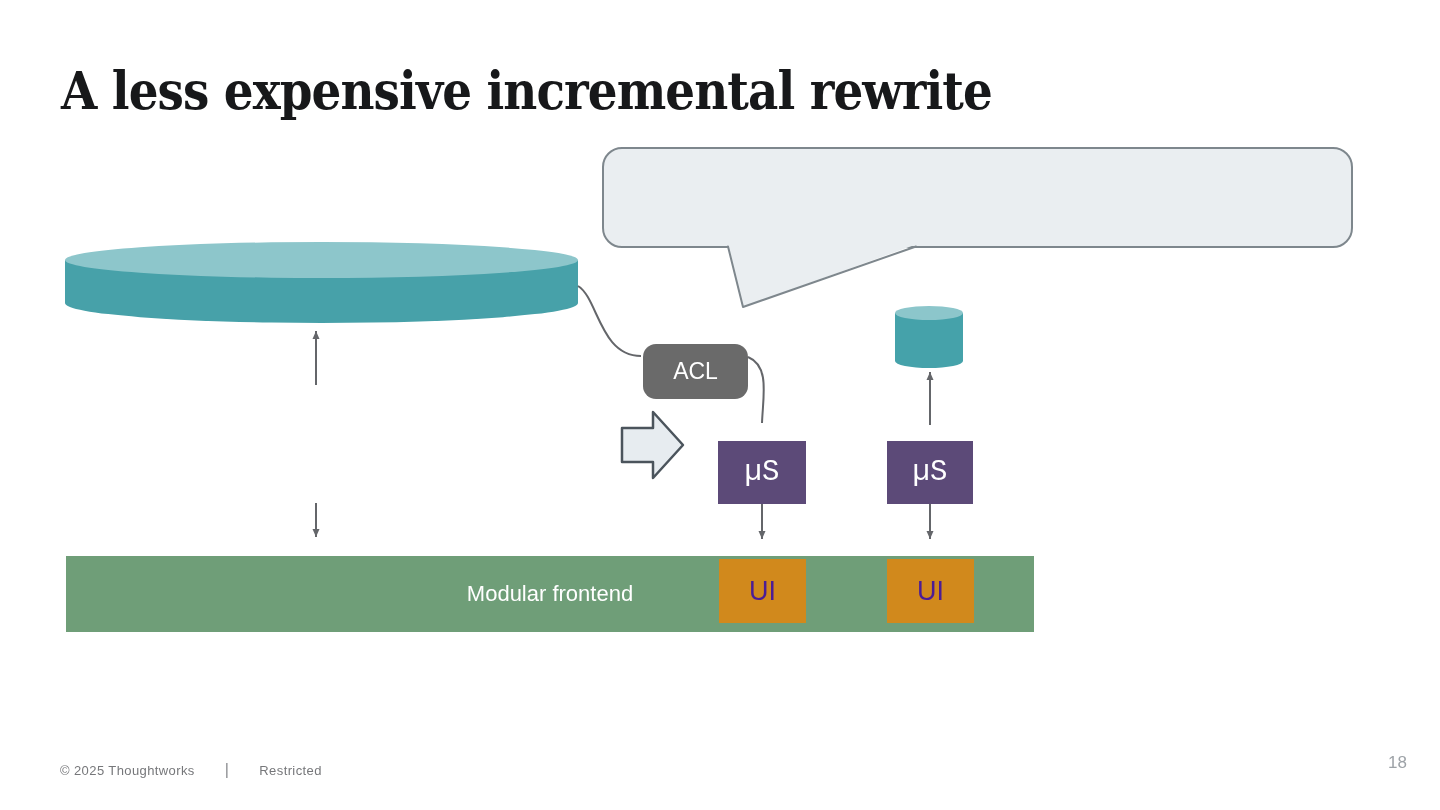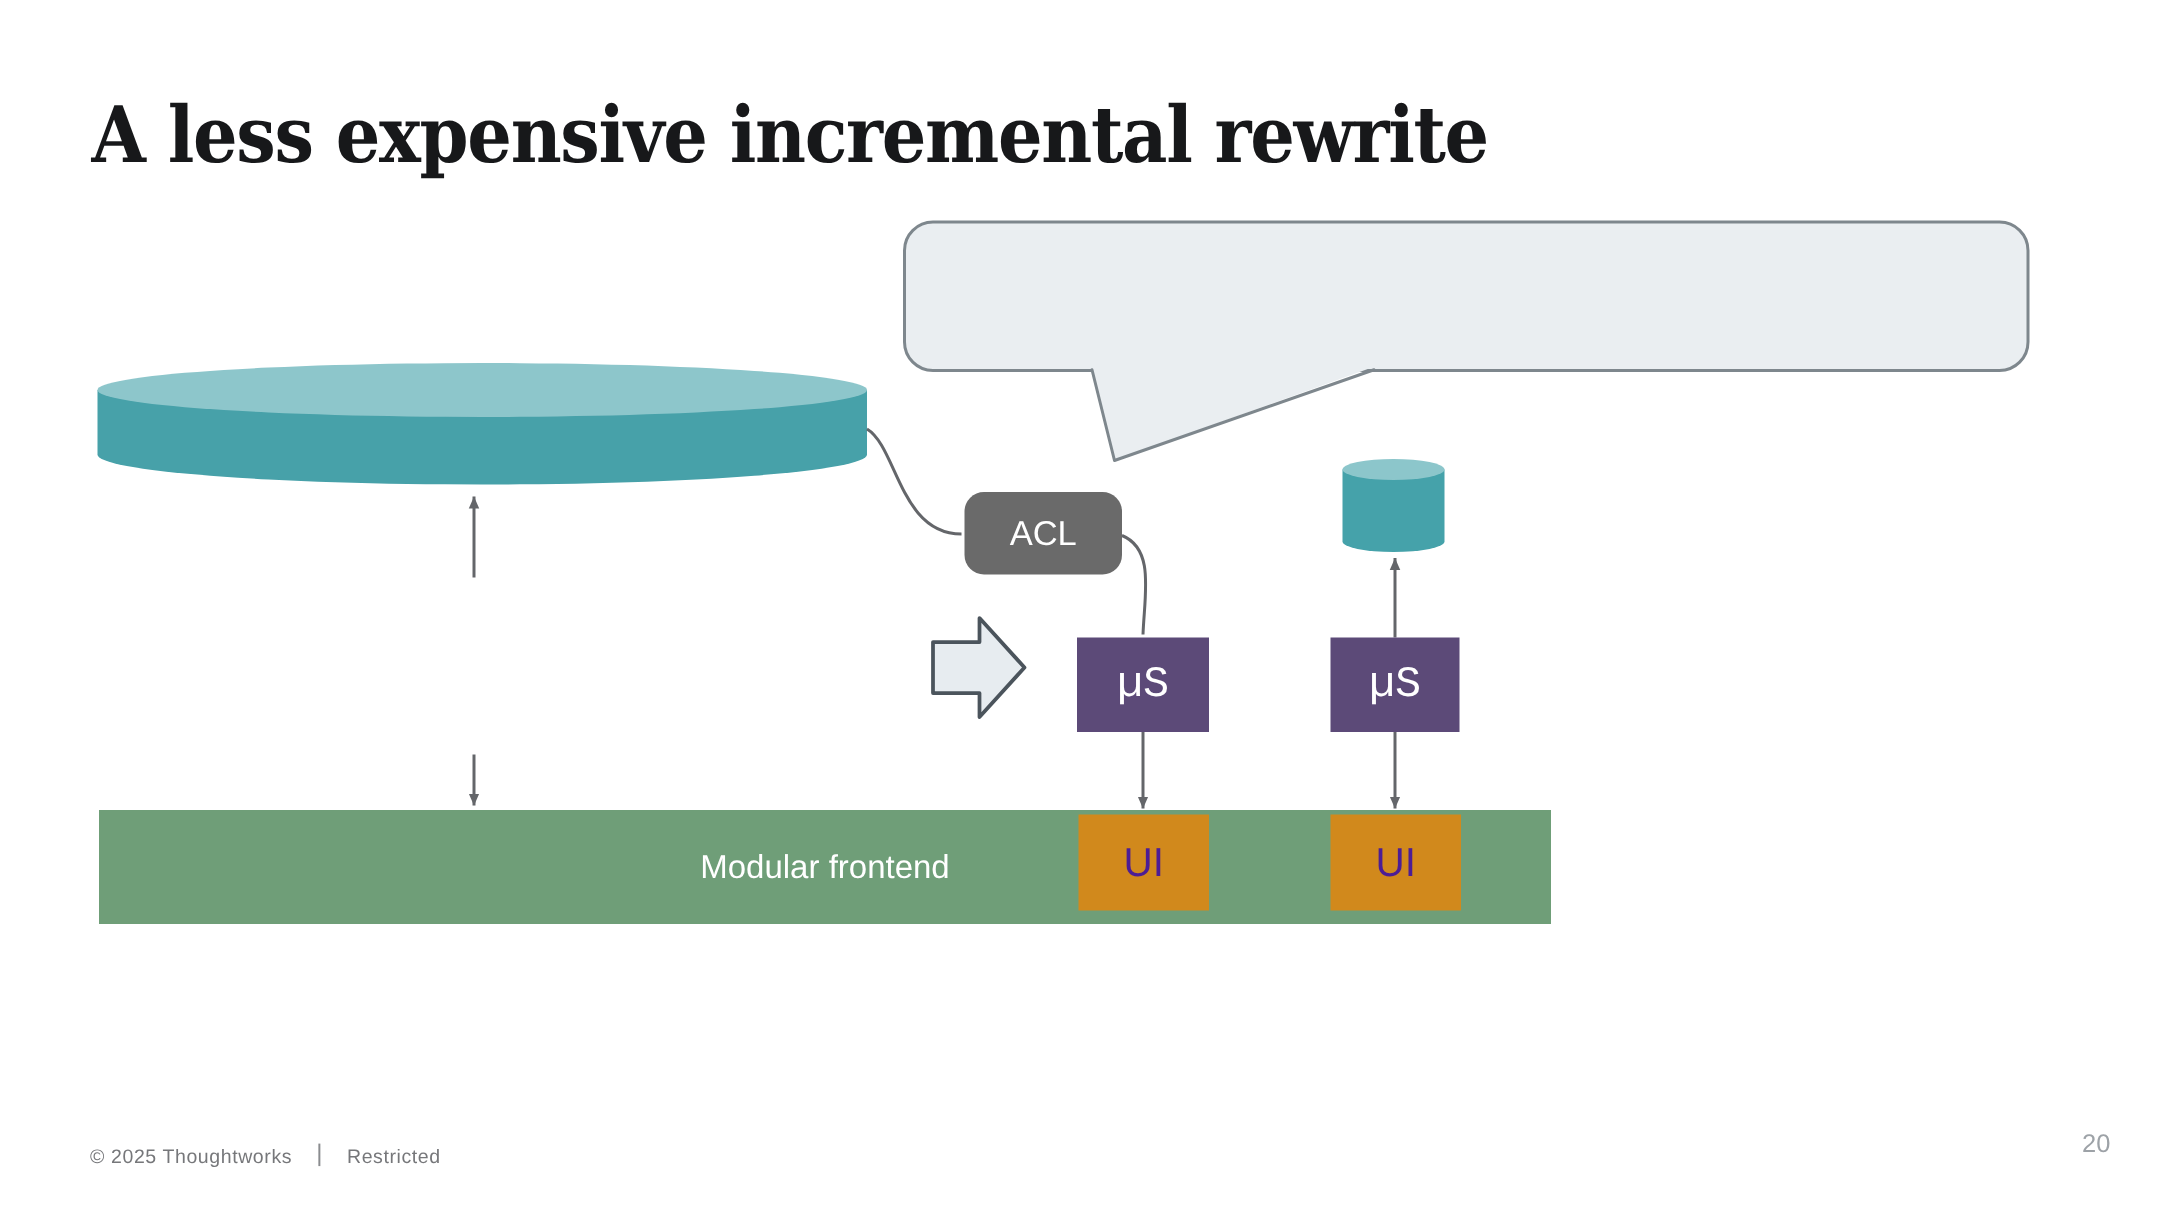--- a/index.html
+++ b/index.html
@@ -11,33 +11,33 @@
          letter-spacing:-1px;white-space:nowrap;transform:scaleX(0.9);transform-origin:left center;}
   
   .shape-layer{position:absolute;left:0;top:0;width:1440px;height:810px;z-index:1;}
   .tail-layer{position:absolute;left:0;top:0;width:1440px;height:810px;z-index:3;pointer-events:none;}
   
   .bubble{position:absolute;left:602px;top:147px;width:751px;height:101px;box-sizing:border-box;
           background:#eaeef1;border:2px solid #7e878d;border-radius:20px;z-index:2;
           padding-top:15px;text-align:center;color:#141414;font-size:24px;line-height:33px;}
   
   .box{position:absolute;display:flex;align-items:center;justify-content:center;
-       color:#ffffff;z-index:2;}
+       color:#ffffff;z-index:2;margin-top:16px;}
   .acl{left:643px;top:328px;width:105px;height:55px;background:#6a6a6a;border-radius:13px;font-size:23px;}
   .legacy{left:238px;top:385px;width:155px;height:118px;background:#0d3b49;font-size:22px;}
   .bar{left:66px;top:540px;width:968px;height:76px;background:#6f9e78;font-size:22px;}
   .ms{width:88px;height:63px;background:#5c4a78;font-size:29px;top:425px;font-family:Liberation Mono, monospace;}
   .ms1{left:718px;}
   .ms2{left:887px;width:86px;}
   .ui{position:absolute;display:flex;align-items:center;justify-content:center;
       width:87px;height:64px;top:3px;background:#d1891c;color:#4c1d95;font-size:27px;}
   .ui1{left:653px;}
   .ui2{left:821px;}
   
-  .footer{position:absolute;left:60px;top:761px;display:flex;align-items:center;gap:16px;
+  .footer{position:absolute;left:60px;top:761px;display:flex;align-items:center;gap:30px;
           color:#76777a;font-size:13px;letter-spacing:0.4px;z-index:2;}
   .sep{color:#8a8c8f;font-size:16px;}
   .pagenum{position:absolute;right:33px;top:753px;color:#9da2a7;font-size:17px;z-index:2;}
 </style>
 </head>
 <body>
 
 <div class="slide">
 
   <h1 class="title">A less expensive incremental rewrite</h1>
@@ -88,15 +88,15 @@
   </div>
 
   <div class="box ms ms1">µS</div>
   <div class="box ms ms2">µS</div>
 
   <div class="footer">
     <span>© 2025 Thoughtworks</span>
     <span class="sep">|</span>
     <span>Restricted</span>
   </div>
-  <div class="pagenum">20</div>
+  <div class="pagenum">18</div>
 
 </div>
 
 </body></html>

